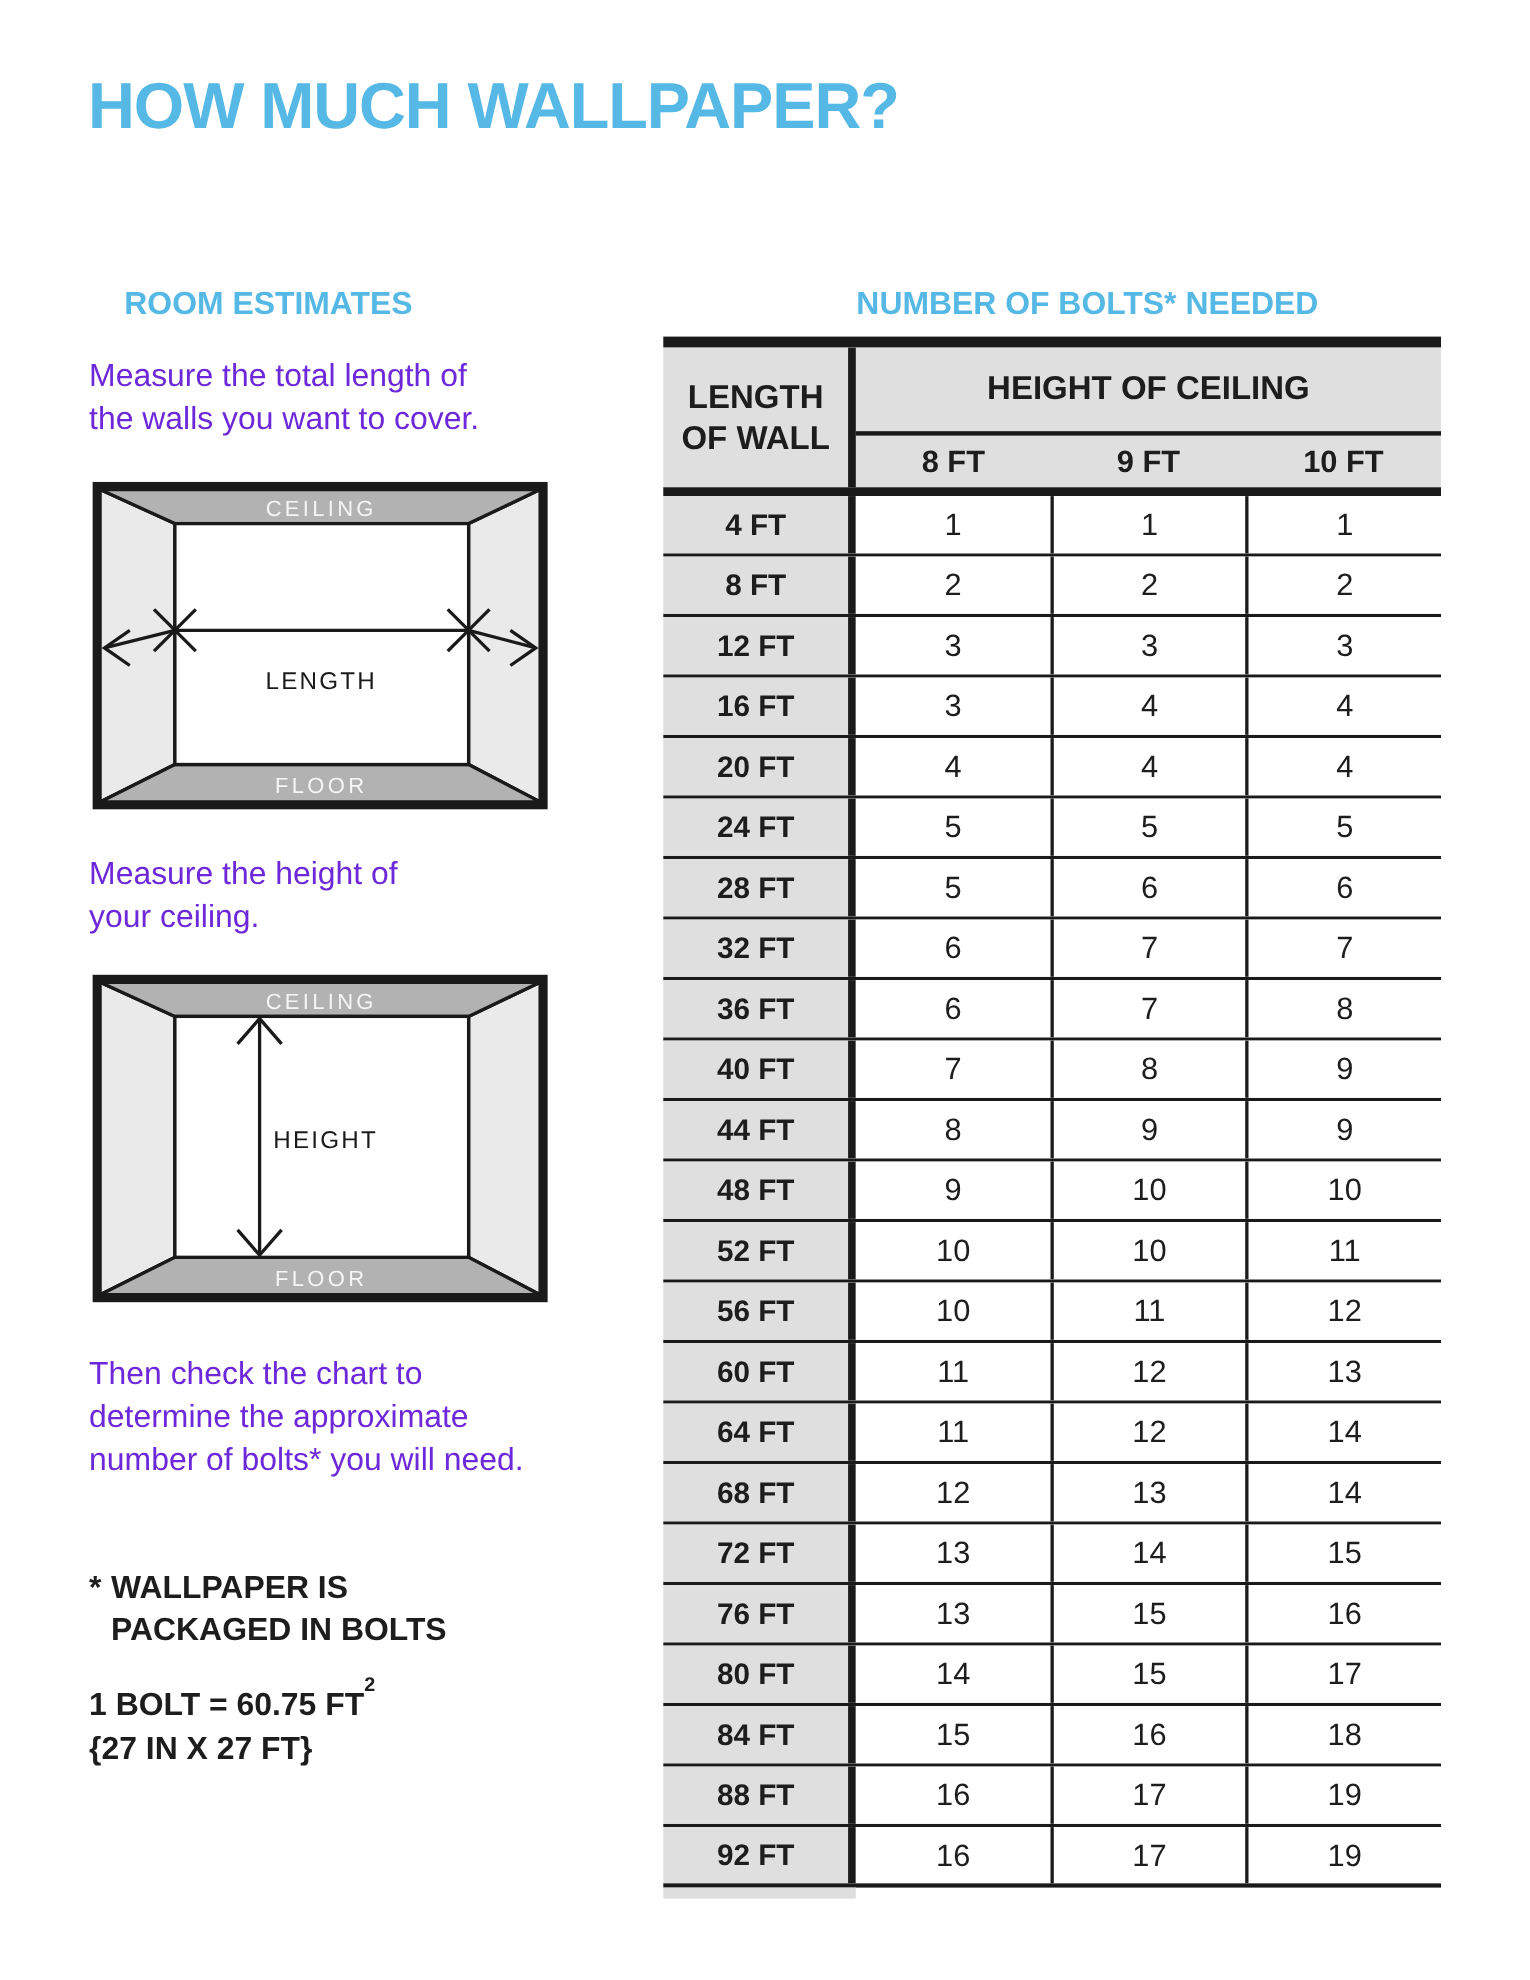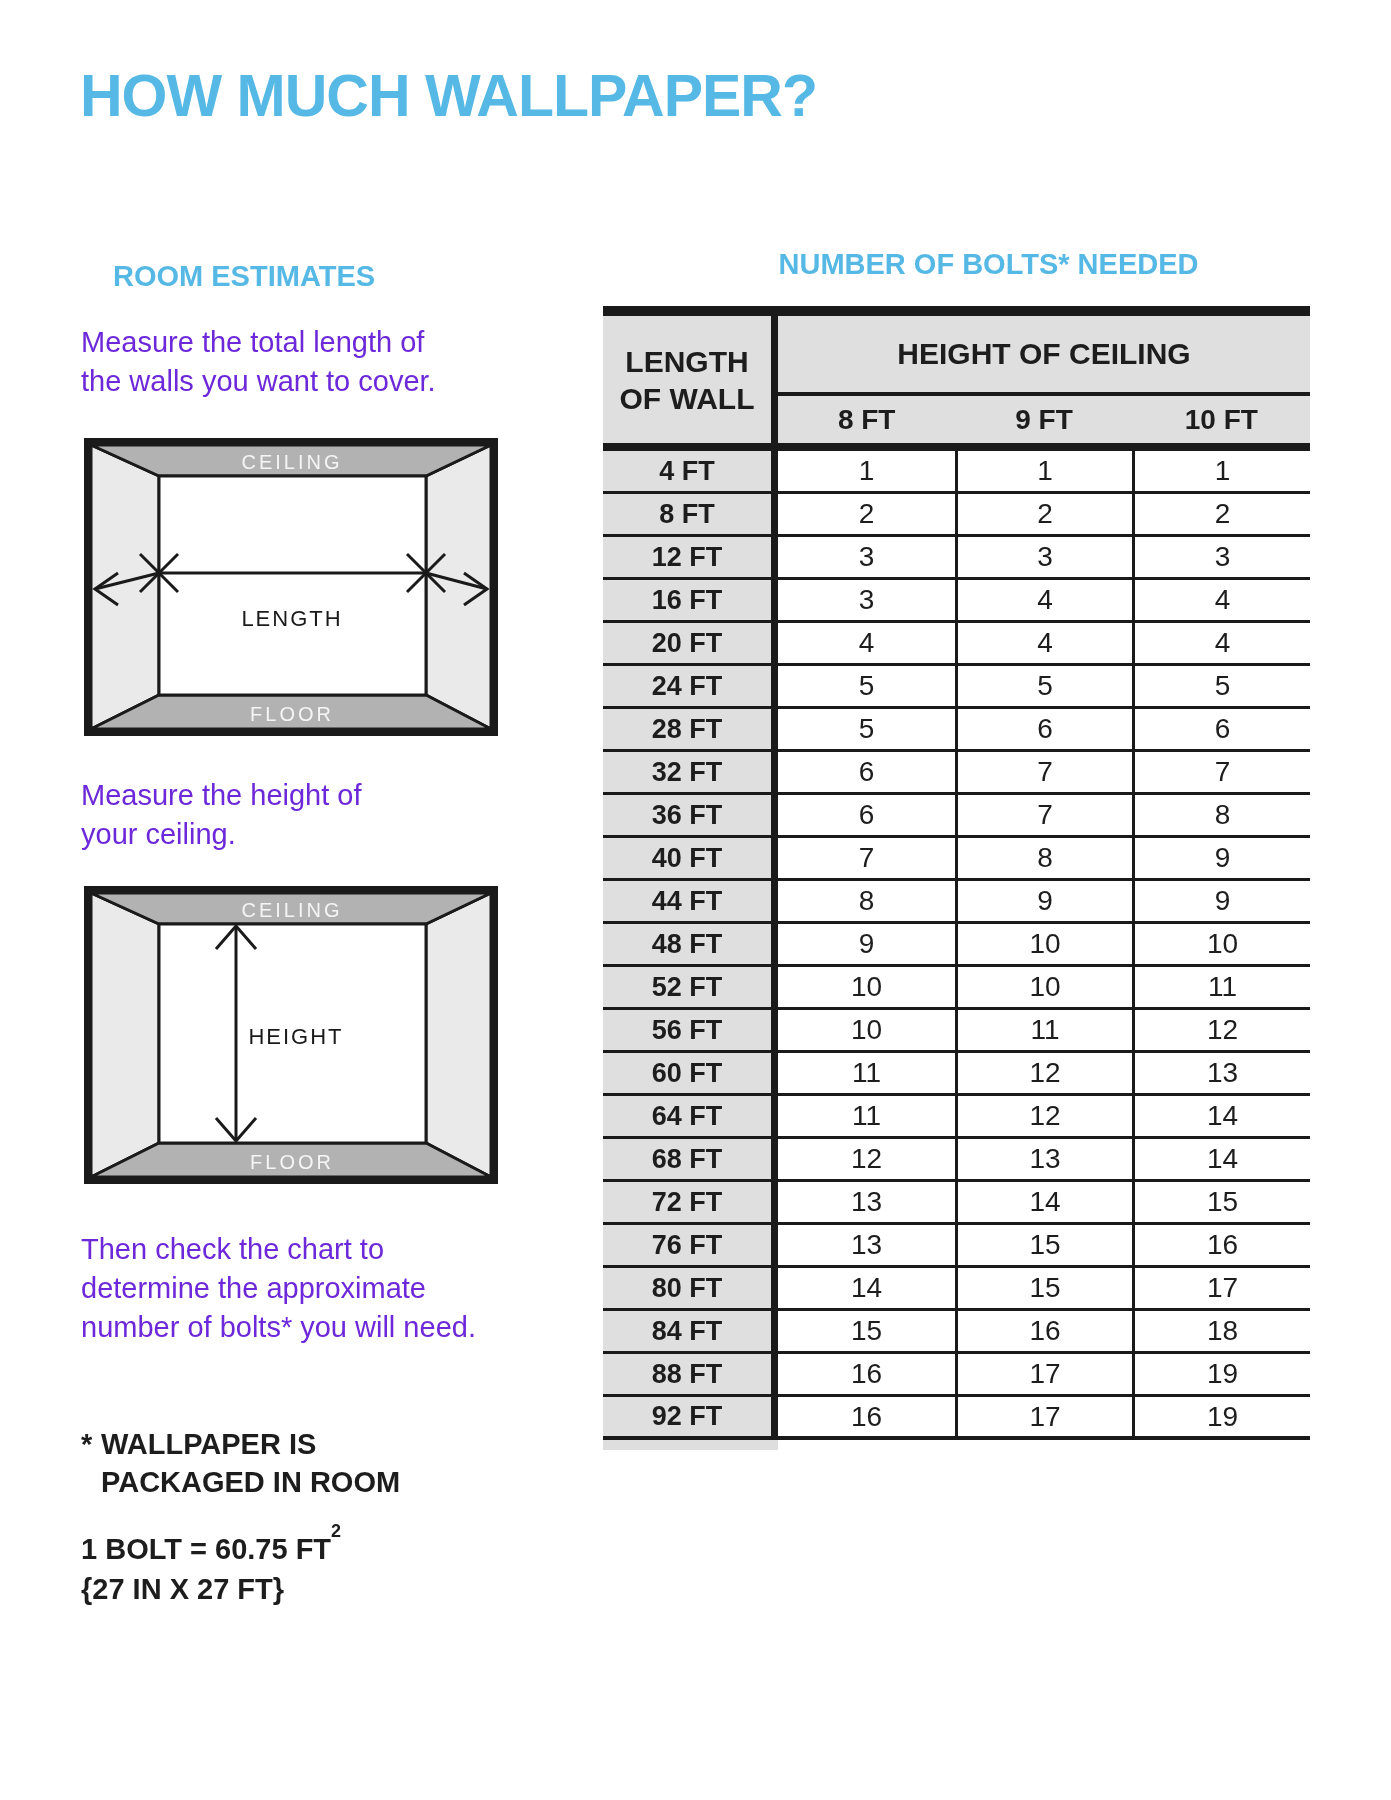--- a/index.html
+++ b/index.html
@@ -12,21 +12,21 @@
   h1.title {
     left:80px; top:62px; font-size:59px; font-weight:bold;
     letter-spacing:-1px; color:#55b8e5; white-space:nowrap;
   }
   .section-heading {
     font-size:29px; font-weight:bold; color:#55b8e5; letter-spacing:0;
     white-space:nowrap;
     margin-left:32px;
   }
   .room-heading { left:81px; top:260px; }
-  .table-heading { left:603px; top:248px; width:707px; text-align:center; }
+  .table-heading { left:603px; top:260px; width:707px; text-align:center; }
   .para { font-size:29px; line-height:39px; color:#6d28d9; }
   .para1 { left:81px; top:323px; }
   .para2 { left:81px; top:776px; }
   .para3 { left:81px; top:1230px; }
   .diagram1 { left:84px; top:438px; }
   .diagram2 { left:84px; top:886px; }
   .footnote {
     left:81px; top:1425px; font-size:29px; font-weight:bold; line-height:38px;
     display:grid; grid-template-columns:20px auto; color:#1d1d1d;
   }
@@ -40,21 +40,21 @@
     border-right:7px solid #1a1a1a; display:flex; flex-direction:column;
     align-items:center; justify-content:center; font-size:30px; font-weight:bold;
     line-height:37px; text-align:center;
   }
   .group-cell {
     height:80px; display:flex; align-items:center; justify-content:center;
     font-size:30px; font-weight:bold; border-bottom:4px solid #1a1a1a;
   }
   .subs { display:grid; grid-template-columns:1fr 1fr 1fr; height:47px; }
   .subs > div { display:flex; align-items:center; justify-content:center; font-size:28px; font-weight:bold; }
-  .trow { display:grid; grid-template-columns:175px 177px 177px 178px; height:43px; border-bottom:3px solid #1a1a1a; }
+  .trow { display:grid; grid-template-columns:175px 177px 177px 178px; height:55px; border-bottom:3px solid #1a1a1a; }
   .trow:last-child { border-bottom:4px solid #1a1a1a; }
   .rl {
     background:#dfdfdf; border-right:7px solid #1a1a1a; display:flex;
     align-items:center; justify-content:center; font-size:27px; font-weight:bold;
   }
   .rv { background:#ffffff; display:flex; align-items:center; justify-content:center; font-size:28px; }
   .rv + .rv { border-left:3px solid #1a1a1a; }
   .tab-strip { width:175px; height:10px; background:#dedede; }
 
   
@@ -123,21 +123,21 @@
 <div class="abs para para3">
   <div>Then check the chart to</div>
   <div>determine the approximate</div>
   <div>number of bolts* you will need.</div>
 </div>
 
 <div class="abs footnote">
   <span>*</span>
   <span>
     <div>WALLPAPER IS</div>
-    <div>PACKAGED IN ROOM</div>
+    <div>PACKAGED IN BOLTS</div>
   </span>
 </div>
 
 <div class="abs bolt-info">
   <div><span>1 BOLT = 60.75 FT</span><sup>2</sup></div>
   <div>{27 IN X 27 FT}</div>
 </div>
 
 <div class="abs tbl">
   <div class="thead">

